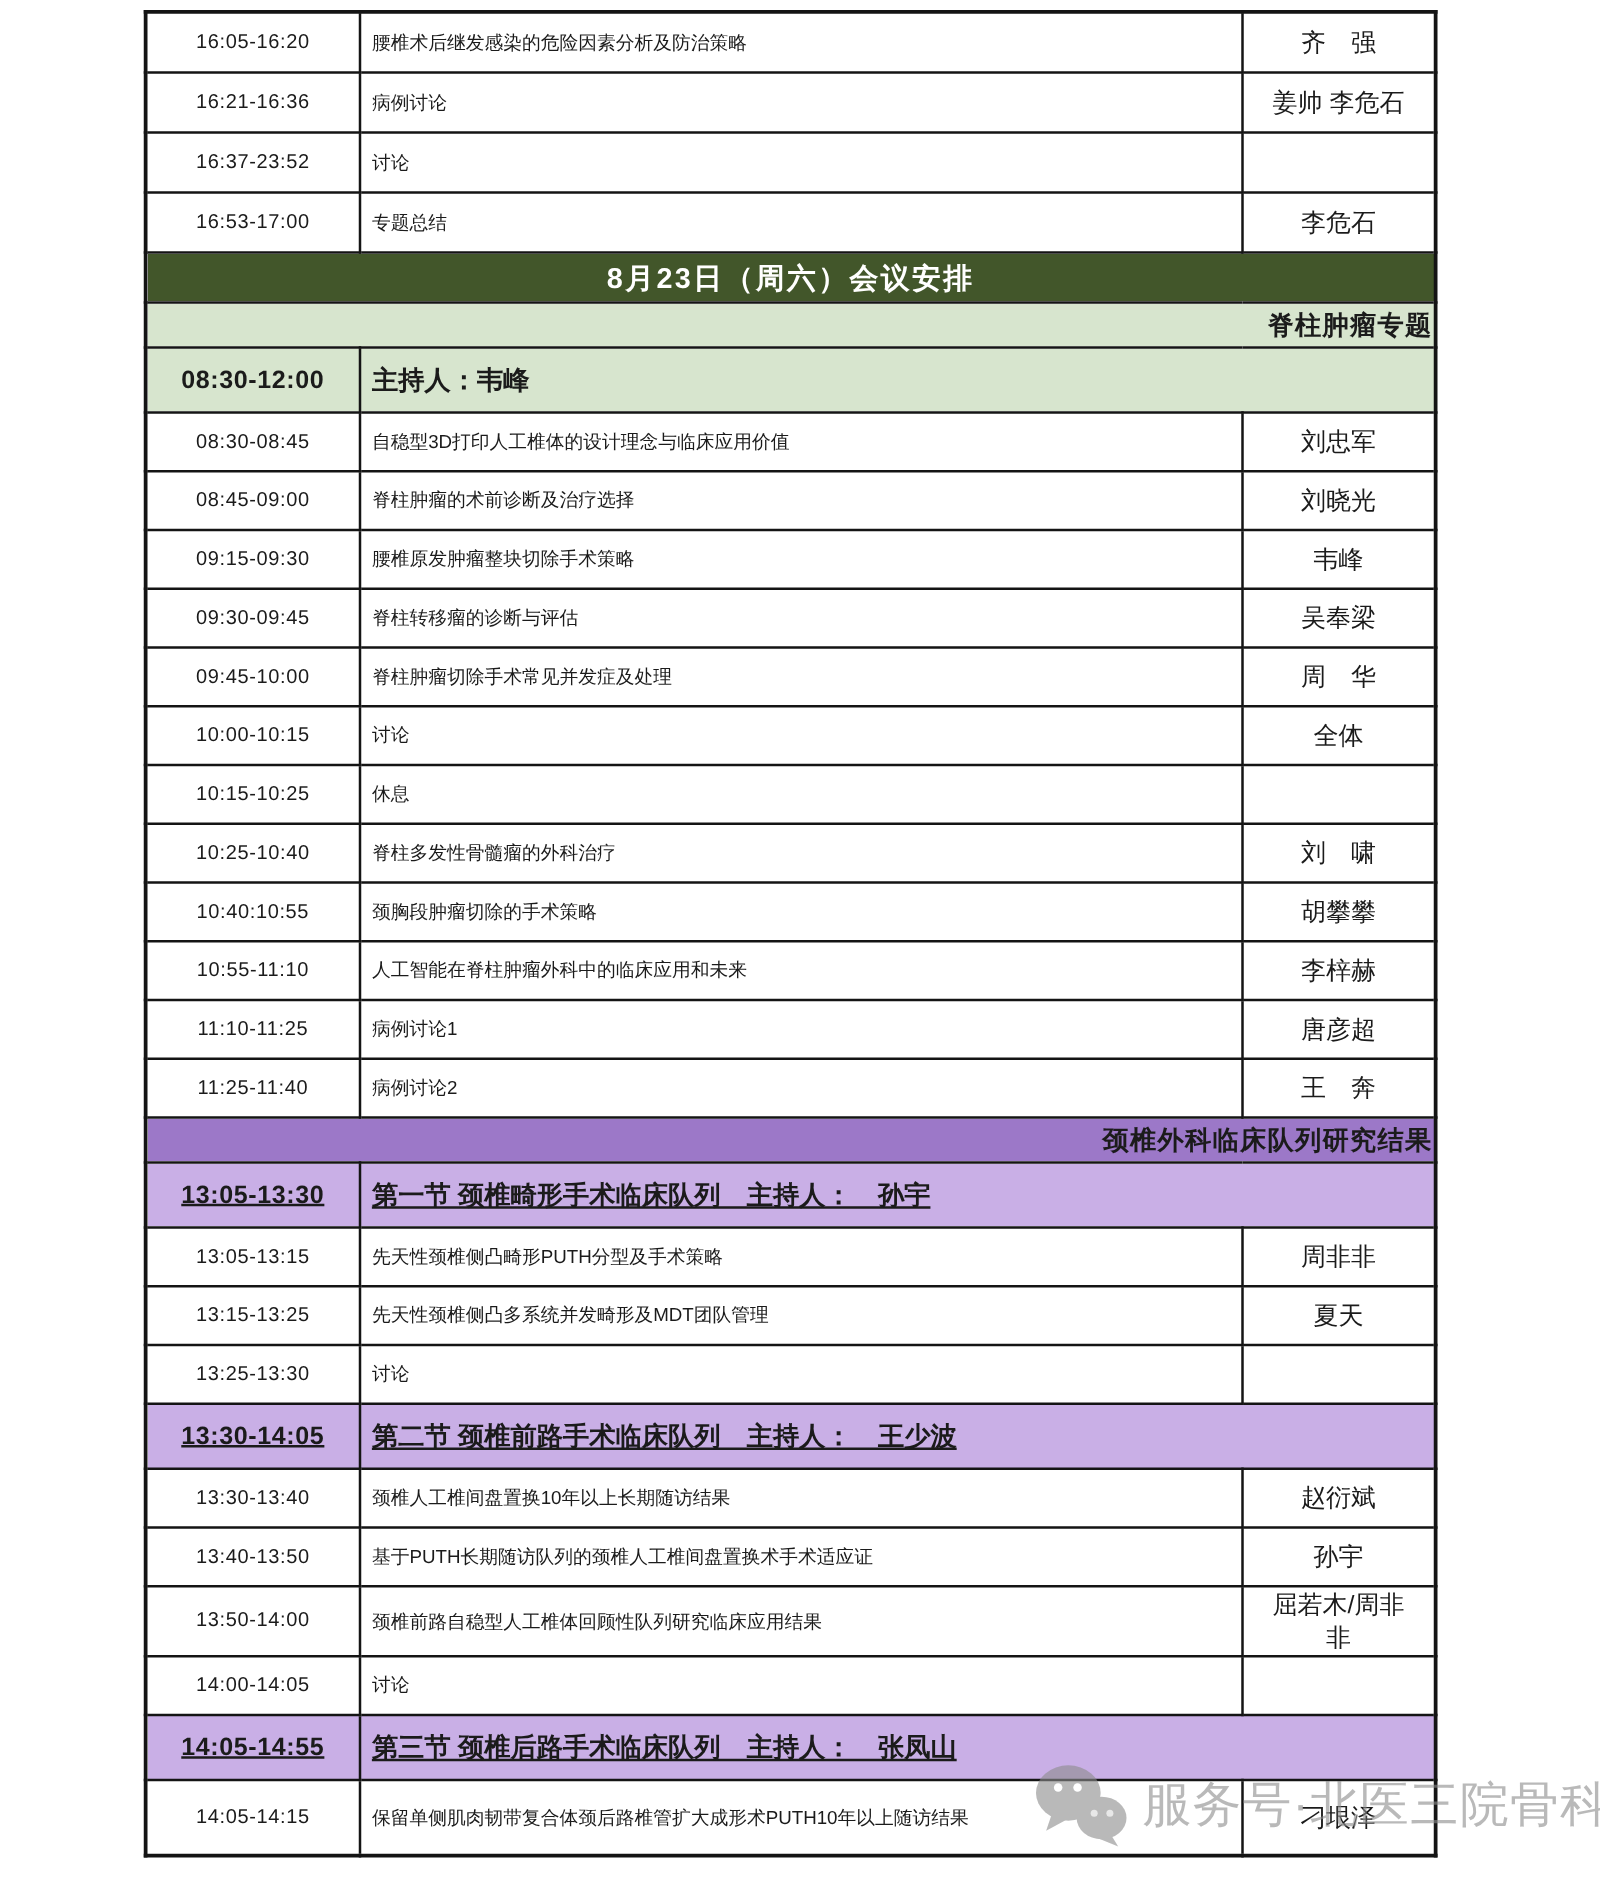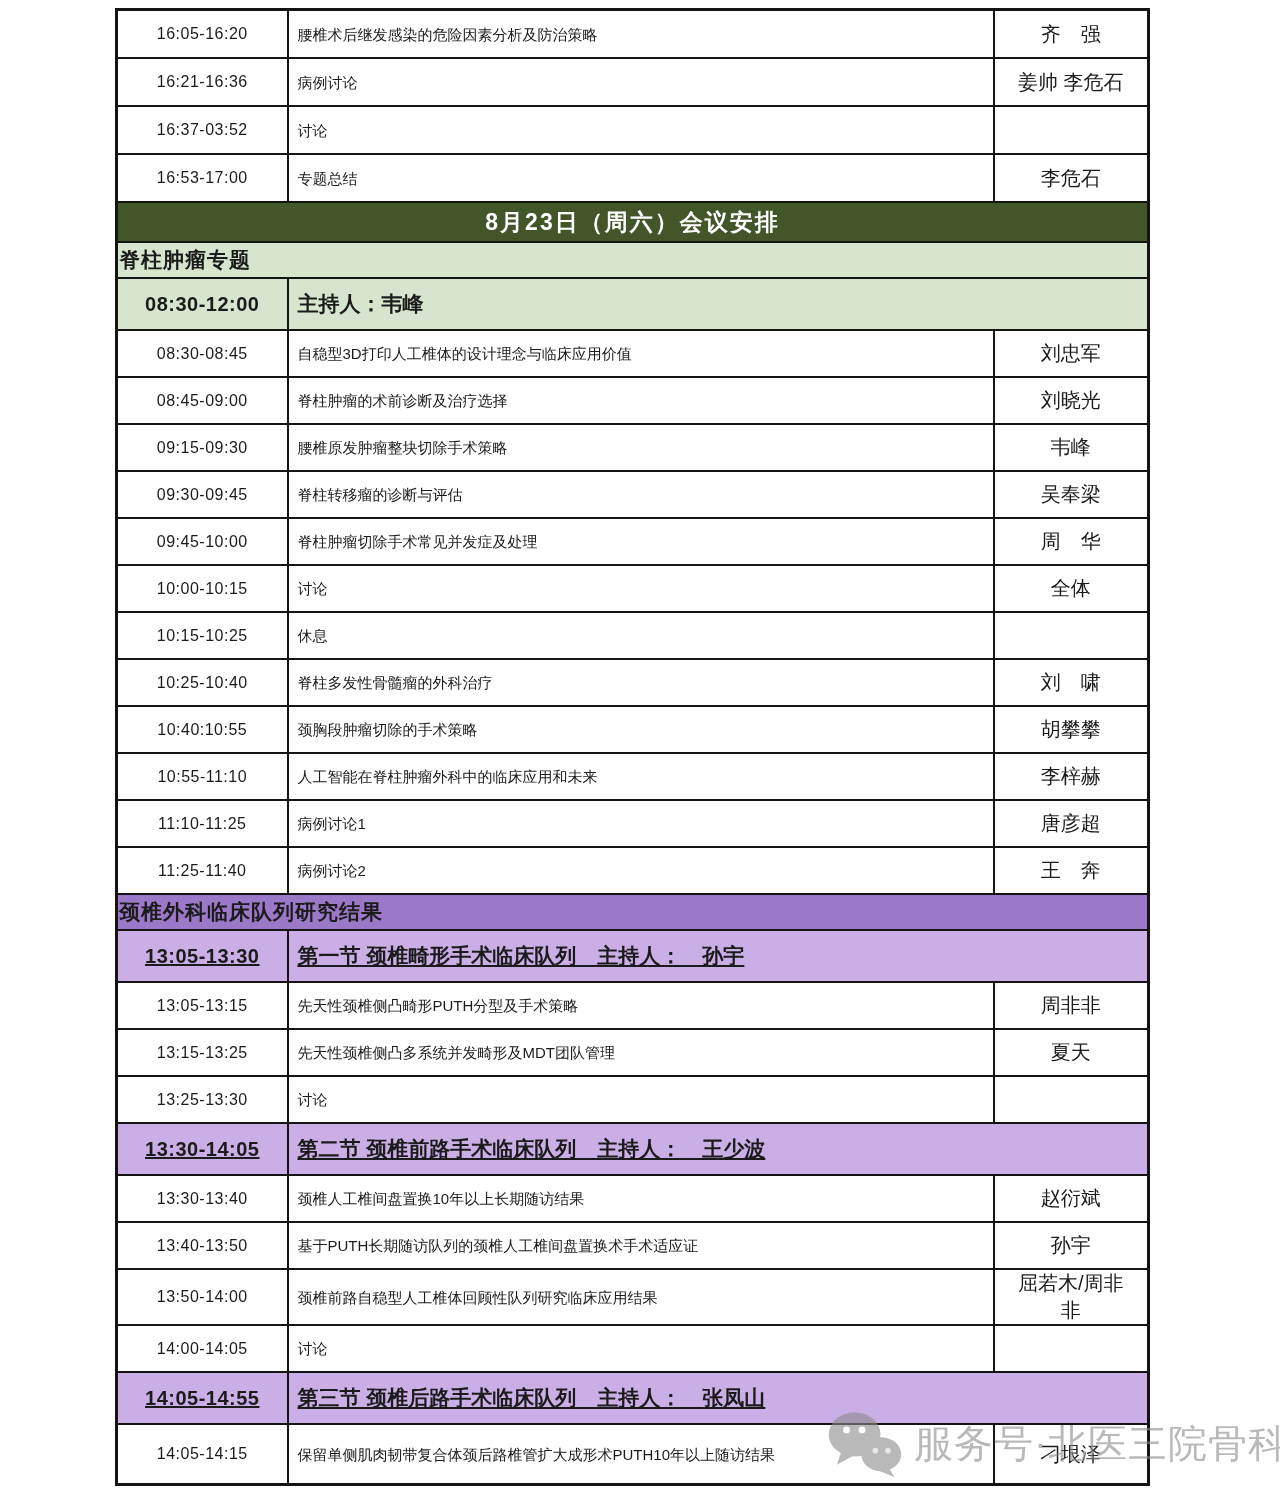--- a/index.html
+++ b/index.html
@@ -25,21 +25,21 @@
   .time-cell{text-align:center;font-size:16px;letter-spacing:.5px;}
   .title-cell{text-align:left;padding:3px 9px;font-size:15px;line-height:29px;}
   .speaker-cell{text-align:center;font-size:20px;padding:0 15px;}
   
   .day-header td{
     height:36px;background:var(--day-bg,#42562a);color:var(--day-text,#ffffff);
     font-weight:bold;font-size:23px;text-align:center;letter-spacing:2px;
   }
   
   .topic-header td{
-    height:32px;font-weight:bold;font-size:21px;text-align:left;letter-spacing:1px;
+    height:32px;font-weight:bold;font-size:21px;text-align:right;letter-spacing:1px;
   }
   .topic-header.green td{background:var(--green-light,#d7e5ce);}
   .topic-header.purple td{background:var(--purple-dark,#9c78c8);}
   
   .session td{font-weight:bold;height:44px;}
   .session.green td{background:var(--green-light,#d7e5ce);}
   .session.purple td{background:var(--purple-light,#c9afe6);text-decoration:underline;}
   .session-time{text-align:center;font-size:20px;letter-spacing:.5px;}
   .session-label{text-align:left;padding:3px 9px;font-size:21px;}
   
@@ -67,21 +67,21 @@
         <td class="time-cell">16:05-16:20</td>
         <td class="title-cell">腰椎术后继发感染的危险因素分析及防治策略</td>
         <td class="speaker-cell">齐　强</td>
       </tr>
       <tr class="row rowA">
         <td class="time-cell">16:21-16:36</td>
         <td class="title-cell">病例讨论</td>
         <td class="speaker-cell">姜帅 李危石</td>
       </tr>
       <tr class="row rowA">
-        <td class="time-cell">16:37-03:52</td>
+        <td class="time-cell">16:37-23:52</td>
         <td class="title-cell">讨论</td>
         <td class="speaker-cell"></td>
       </tr>
       <tr class="row rowA">
         <td class="time-cell">16:53-17:00</td>
         <td class="title-cell">专题总结</td>
         <td class="speaker-cell">李危石</td>
       </tr>
       <tr class="day-header">
         <td class="day-header-cell" colspan="3">8月23日（周六）会议安排</td>

